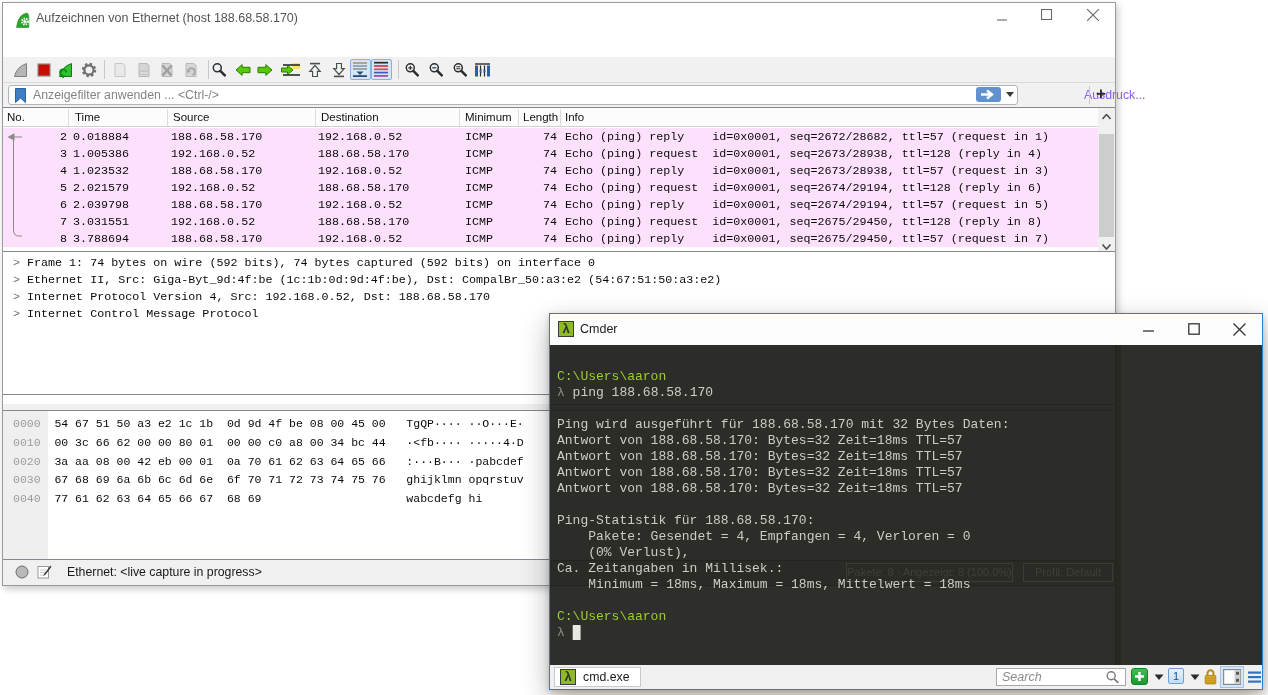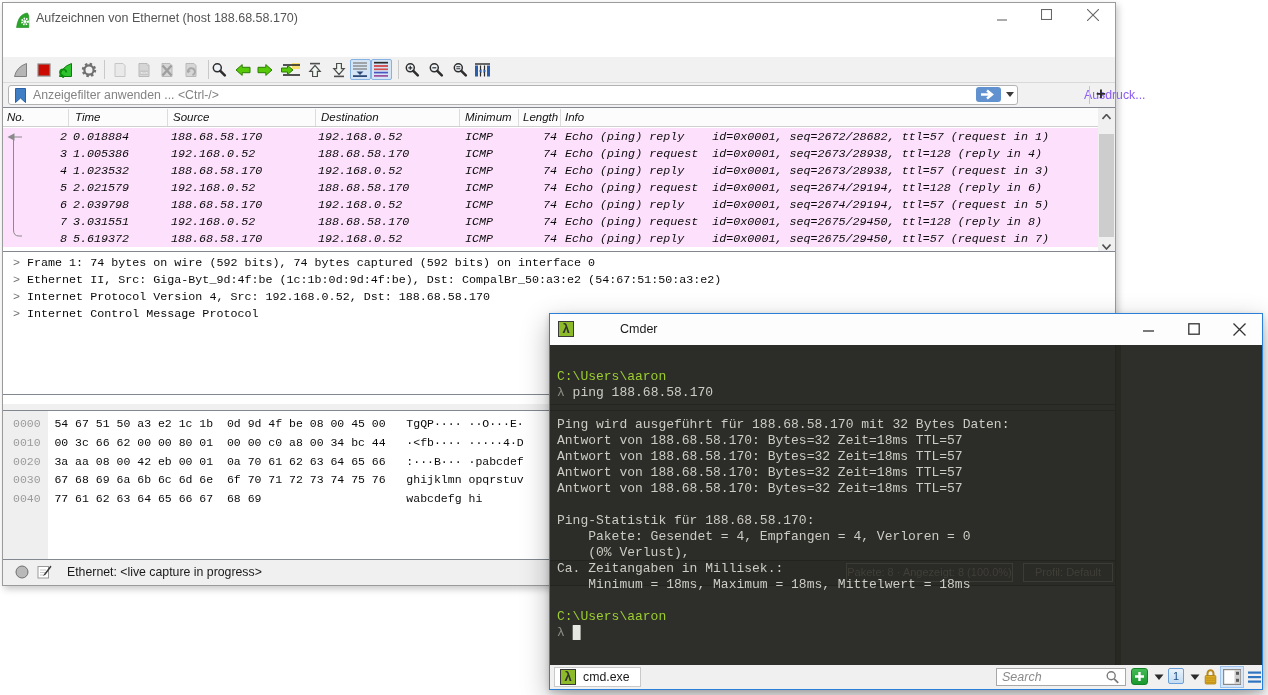--- a/index.html
+++ b/index.html
@@ -36,21 +36,21 @@
   background:#ffffff; border:1px solid #b3b3b3; border-radius:3px; }
 #ws-filter .ph { position:absolute; left:30px; top:5px; font-size:12.3px; color:#838383; }
 #ws-filter .apply { position:absolute; left:973px; top:4px; width:25px; height:15px;
   background:#6192cf; border-radius:3px; }
 #ws-filter .expr { position:absolute; left:1081px; top:5px; font-size:12.3px; color:#8b5cf6; }
 #ws-filter .fsep { position:absolute; left:1086px; top:3px; width:1px; height:18px; background:#c6c6c6; }
 #ws-filter .plus { position:absolute; left:1093px; top:1px; font-size:17px; color:#2b2b2b; font-weight:bold;}
 
 
 #ws-list { left:0; top:104px; width:1112px; height:148px; background:#ffffff;
-  border-top:1px solid #828790; border-bottom:1px solid #828790;font-style:italic; }
+  border-top:1px solid #828790; border-bottom:1px solid #828790; }
 #ws-head { position:absolute; left:0; top:0; width:1112px; height:19px;
   background:#fcfcfc; border-bottom:1px solid #d0d0d0; }
 #ws-head span { position:absolute; top:3px; font-size:11.5px; color:#111111; }
 #ws-head .hsep { position:absolute; top:1px; width:1px; height:17px; background:#dcdcdc; }
 #rows { position:absolute; left:0; top:20px; width:1095px; height:119px; }
 .row { position:absolute; left:0; width:1095px; height:17px; background:#fce0fc;
   font-family:"Liberation Mono", monospace; font-size:11.7px; color:#0a0a0a; }
 .row span { position:absolute; top:2px; white-space:pre; }
 .row .no  { left:0px; width:64px; text-align:right; }
 .row .tm  { left:70px; }
@@ -84,21 +84,21 @@
 
 #ws-status { left:0; top:557px; width:1112px; height:25px; background:#f0f0f0; }
 #ws-status .txt { position:absolute; left:64px; top:5px; font-size:12.3px; color:#1a1a1a; }
 
 
 #cm { position:absolute; left:549px; top:313px; width:714px; height:377px;
   background:#2b2b27; border:1px solid #2a80d8;
   box-shadow:0 10px 26px rgba(0,0,0,0.30), 0 2px 6px rgba(0,0,0,0.18); }
 #cm .in { position:absolute; }
 #cm-title { left:0; top:0; width:712px; height:31px; background:#fdfdfd; }
-#cm-title .txt { position:absolute; left:30px; top:8px; font-size:12.5px; color:#1a1a1a;margin-left:40px; }
+#cm-title .txt { position:absolute; left:30px; top:8px; font-size:12.5px; color:#1a1a1a; }
 #cm-term { left:0; top:31px; width:712px; height:320px; background:#2c2c28; overflow:hidden; }
 #cm-term pre { position:absolute; left:7px; top:24px; font-size:13px; line-height:16px; color:#ccccc5; }
 #cm-term .g { color:#9ccf2f; }
 #cm-term .gr { color:#8e8e88; }
 #cm-status { left:0; top:351px; width:712px; height:24px; background:#f0f0f0; }
 
 
 .faint { position:absolute; }
 </style>
 </head>
@@ -328,21 +328,21 @@
           <span class="no">7</span>
           <span class="tm">3.031551</span>
           <span class="src">192.168.0.52</span>
           <span class="dst">188.68.58.170</span>
           <span class="prt">ICMP</span>
           <span class="len">74</span>
           <span class="inf">Echo (ping) request  id=0x0001, seq=2675/29450, ttl=128 (reply in 8)</span>
         </div>
       <div class="row" style="top:102px">
           <span class="no">8</span>
-          <span class="tm">5.619372</span>
+          <span class="tm">3.788694</span>
           <span class="src">188.68.58.170</span>
           <span class="dst">192.168.0.52</span>
           <span class="prt">ICMP</span>
           <span class="len">74</span>
           <span class="inf">Echo (ping) reply    id=0x0001, seq=2675/29450, ttl=57 (request in 7)</span>
         </div>
     </div>
     <svg class="abs" style="left:2px;top:20px" width="20" height="119" viewBox="0 0 20 119">
       <path d="M17,9 H8.5 M8.5,8.5 V102 Q8.5,108 14,108 L17,108" fill="none" stroke="#8a8a8a" stroke-width="1"></path>
       <path d="M2.5,9 L9.5,5.2 L9.5,12.8 Z" fill="#8a8a8a"></path>

